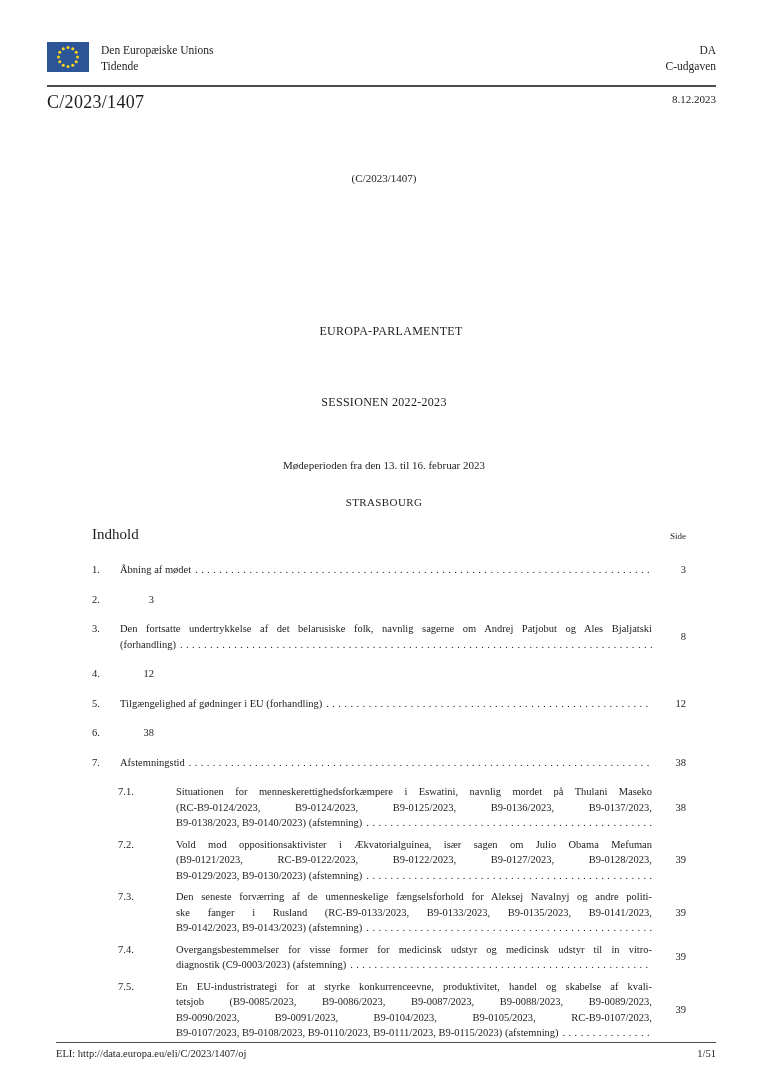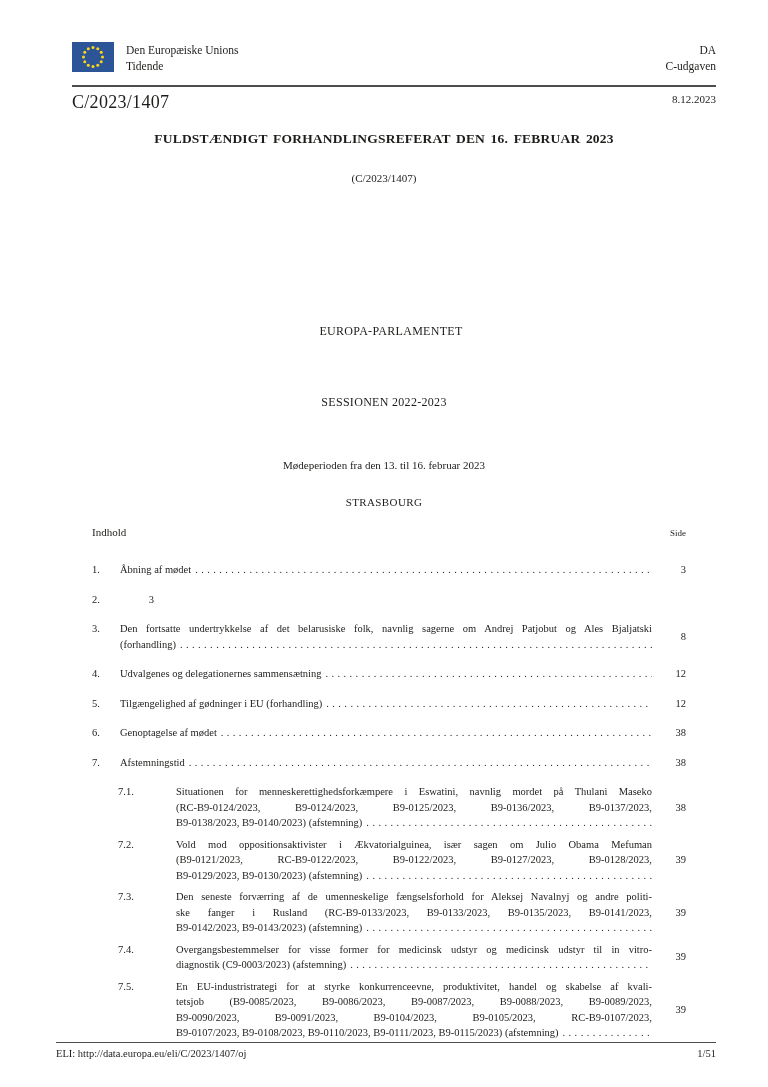--- a/index.html
+++ b/index.html
@@ -12,42 +12,42 @@
   html,body{background:#ffffff;}
   .page{
     position:relative;
     width:768px;height:1087px;
     background:#ffffff;
     color:var(--ink);
     font-family:"Liberation Serif","DejaVu Serif",serif;
     overflow:hidden;
   }
   
-  .header{position:absolute;top:42px;left:72px;right:52px;}
+  .header{position:absolute;top:42px;left:47px;right:52px;}
   .pub-row{display:flex;justify-content:space-between;align-items:flex-start;}
   .pub-left{display:flex;align-items:flex-start;gap:12px;}
   .flag{display:block;}
   .pub-name{font-size:11.5px;line-height:16px;}
   .lang-block{text-align:right;font-size:11.5px;line-height:16px;}
   .rule-top{margin-top:11px;border-top:2.5px solid var(--rule);}
   .docnum-row{position:relative;margin-top:5px;text-align:left;}
   .docnum{font-size:18px;letter-spacing:.3px;}
   .date{position:absolute;right:0;top:1px;font-size:11px;}
   
   .cline{position:absolute;left:0;right:0;text-align:center;}
   .doc-title{top:131px;font-weight:bold;font-size:13.5px;word-spacing:2px;letter-spacing:.2px;}
   .doc-ref{top:172px;font-size:11px;}
   .institution{top:324px;font-size:12px;letter-spacing:.3px;padding-left:14px;}
   .session{top:395px;font-size:12px;letter-spacing:.3px;}
   .period{top:459px;font-size:11px;}
   .location{top:496px;font-size:11px;letter-spacing:.4px;}
   
   .toc-head{position:absolute;top:526px;left:92px;right:82px;
     display:flex;justify-content:space-between;align-items:baseline;}
-  .toc-head .indhold{font-size:11px;text-align:right;}
+  .toc-head .indhold{font-size:15px;text-align:right;}
   .toc-head .side{font-size:9px;margin-left:28px;}
   .toc{position:absolute;top:562px;left:92px;right:82px;list-style:none;}
   .toc-row{display:flex;align-items:flex-start;margin-bottom:14px;
     font-size:10.5px;line-height:15.5px;}
   .toc-row.sub{padding-left:26px;margin-bottom:6px;}
   .toc-num{flex:0 0 28px;}
   .toc-row.sub .toc-num{flex:0 0 58px;}
   .toc-lines{flex:1 1 auto;min-width:0;}
   .toc-line.jline{text-align:justify;text-align-last:justify;}
   .toc-line.last{display:flex;align-items:center;}
@@ -98,21 +98,20 @@
         <div>C-udgaven</div>
       </div>
     </div>
     <div class="rule-top"></div>
     <div class="docnum-row">
       <span class="docnum">C/2023/1407</span>
       <span class="date">8.12.2023</span>
     </div>
   </div>
 
-  <div class="cline doc-title">FULDSTÆNDIGT FORHANDLINGSREFERAT DEN 16. FEBRUAR 2023</div>
   <div class="cline doc-ref">(C/2023/1407)</div>
   <div class="cline institution">EUROPA-PARLAMENTET</div>
   <div class="cline session">SESSIONEN 2022-2023</div>
   <div class="cline period">Mødeperioden fra den 13. til 16. februar 2023</div>
   <div class="cline location">STRASBOURG</div>
 
   <div class="toc-head">
     <span class="indhold">Indhold</span>
     <span class="side">Side</span>
   </div>
@@ -141,48 +140,36 @@
           <div class="toc-line last">
             <span class="toc-text">(forhandling)</span>
             <span class="leader"></span>
           </div>
         </span>
       <span class="toc-page">8</span>
     </li>
 
     <li class="toc-row">
       <span class="toc-num">4.</span>
-      <span class="toc-lines">
-          <div class="toc-line last">
-            <span class="toc-text">Udvalgenes og delegationernes sammensætning</span>
-            <span class="leader"></span>
-          </div>
-        </span>
       <span class="toc-page">12</span>
     </li>
 
     <li class="toc-row">
       <span class="toc-num">5.</span>
       <span class="toc-lines">
           <div class="toc-line last">
             <span class="toc-text">Tilgængelighed af gødninger i EU (forhandling)</span>
             <span class="leader"></span>
           </div>
         </span>
       <span class="toc-page">12</span>
     </li>
 
     <li class="toc-row">
       <span class="toc-num">6.</span>
-      <span class="toc-lines">
-          <div class="toc-line last">
-            <span class="toc-text">Genoptagelse af mødet</span>
-            <span class="leader"></span>
-          </div>
-        </span>
       <span class="toc-page">38</span>
     </li>
 
     <li class="toc-row">
       <span class="toc-num">7.</span>
       <span class="toc-lines">
           <div class="toc-line last">
             <span class="toc-text">Afstemningstid</span>
             <span class="leader"></span>
           </div>

